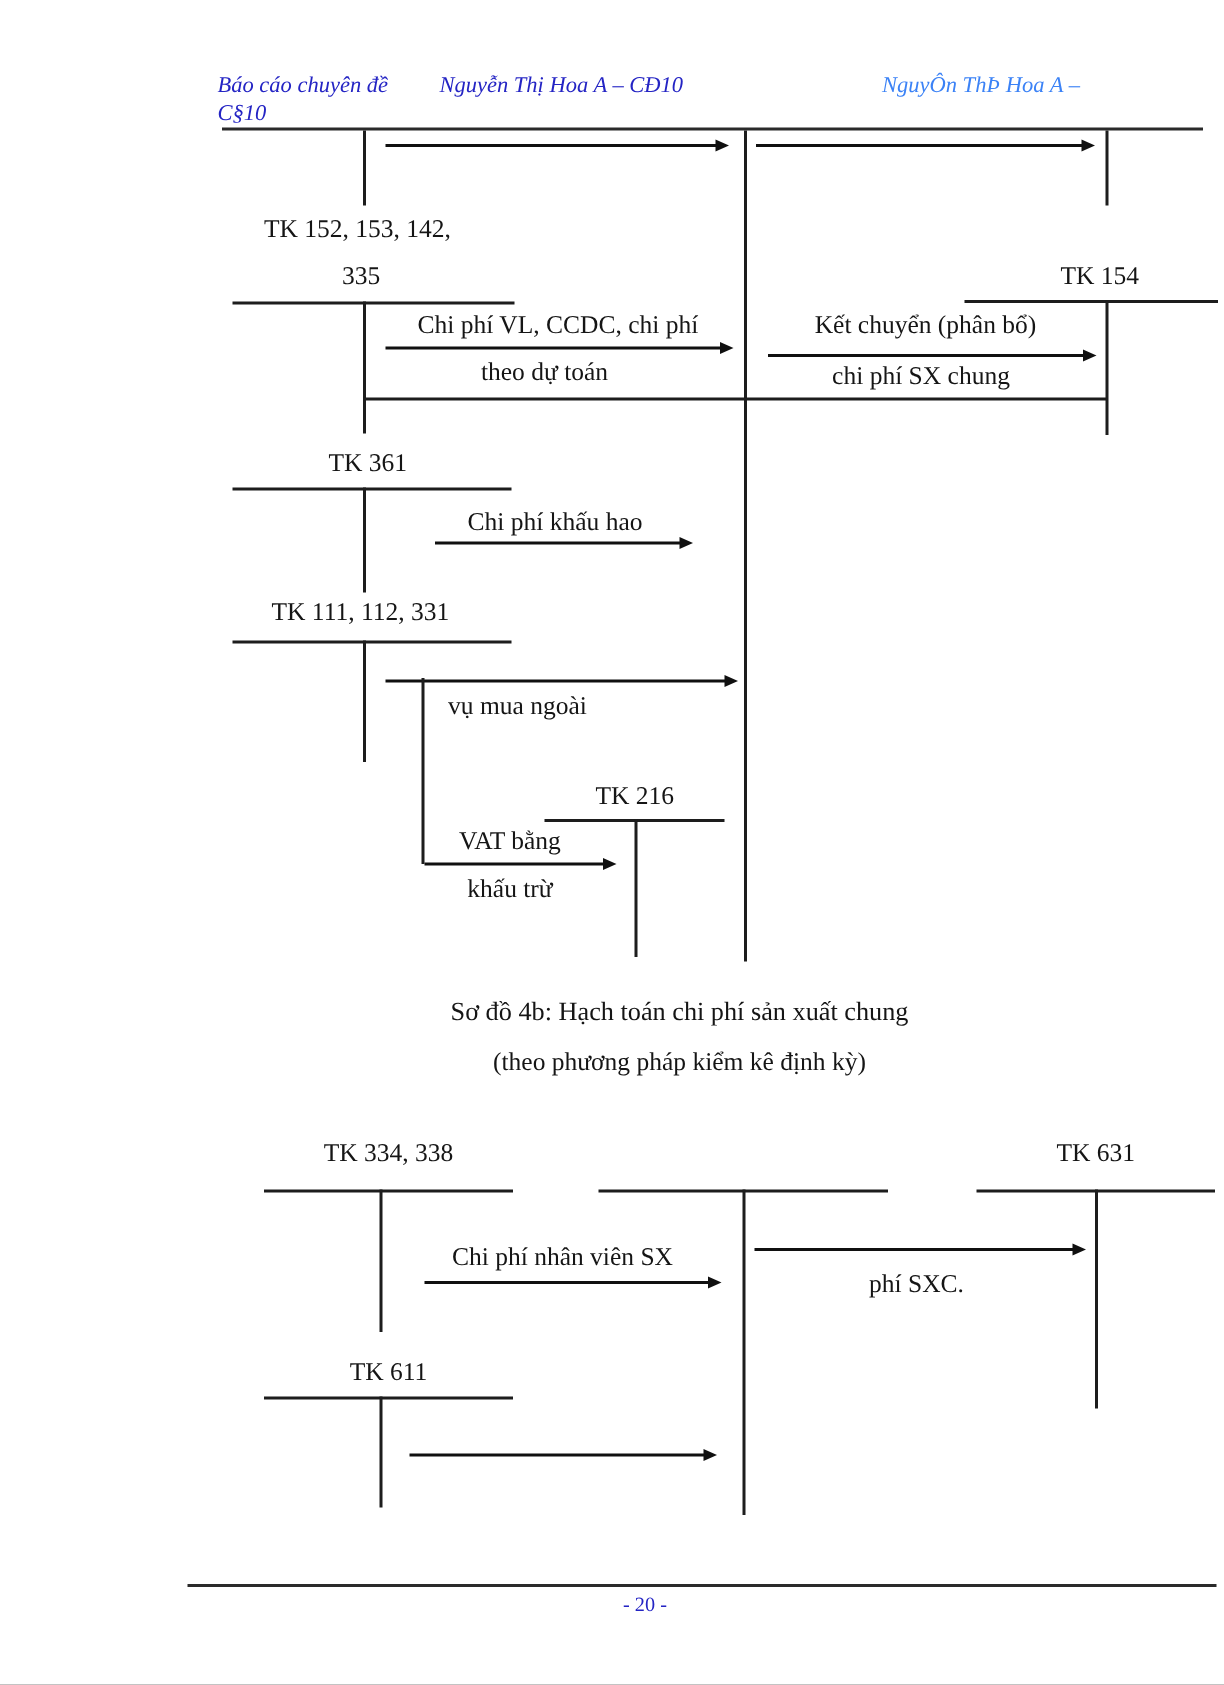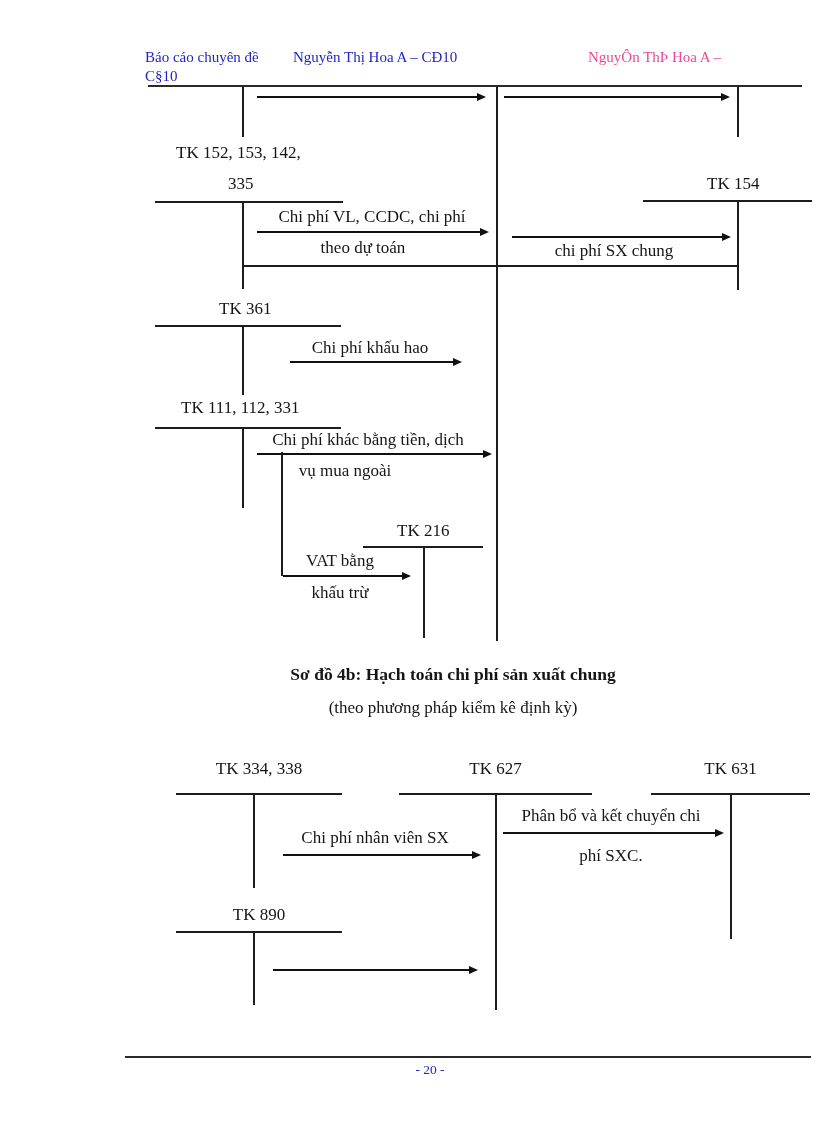--- a/index.html
+++ b/index.html
@@ -8,42 +8,42 @@
     width:816px; height:1123px;
     margin:0 auto;
     background:#ffffff;
     outline:1px solid #b5b5b5;
     overflow:hidden;
     font-family:"Liberation Serif","DejaVu Serif",serif;
     color:#151515;
   }
   .txt { position:absolute; font-size:17px; line-height:20px; white-space:nowrap; color:#151515; }
   .ctr { text-align:center; }
-  .hdr { position:absolute; font-size:15px; line-height:18px; white-space:nowrap; }
+  .hdr { position:absolute; font-size:15px; line-height:18px; font-style:italic; white-space:nowrap; }
   .hline { position:absolute; height:2px; background:#1d1d1d; }
   .vline { position:absolute; width:2px; background:#1d1d1d; }
   .thin  { height:1.5px; }
   .rule  { position:absolute; background:#2a2a2a; }
   .arrow { position:absolute; height:10px; }
   .arrow .shaft { position:absolute; left:0; right:7px; top:4px; height:1.6px; background:#101010; }
   .arrow .head  { position:absolute; right:0; top:0.5px; width:0; height:0;
                   border-left:9px solid #101010;
                   border-top:4.5px solid transparent;
                   border-bottom:4.5px solid transparent; }
-  .title { position:absolute; font-weight:bold; font-size:17.5px; }
+  .title { position:absolute; font-weight:normal; font-size:17.5px; }
   .pageno { position:absolute; font-size:13.5px; }
 </style>
 </head>
 <body>
 
 <div class="page">
 
   <div class="hdr" style="left:145px;top:48px;color:#2424c4">Báo cáo chuyên đề</div>
   <div class="hdr" style="left:293px;top:48px;color:#2424c4">Nguyễn Thị Hoa A – CĐ10</div>
-  <div class="hdr" style="left:588px;top:48px;color:#ec4899">NguyÔn ThÞ Hoa A –</div>
+  <div class="hdr" style="left:588px;top:48px;color:#3b82f6">NguyÔn ThÞ Hoa A –</div>
   <div class="hdr" style="left:145px;top:67px;color:#2424c4">C§10</div>
   <div class="rule" style="left:148px;top:85px;width:654px;height:2.4px"></div>
 
   <div class="vline" style="left:496px;top:87px;height:554px"></div>
   <div class="vline" style="left:242px;top:87px;height:50px"></div>
   <div class="vline" style="left:737px;top:87px;height:50px"></div>
   <div class="arrow" style="left:257px;top:92px;width:229px">
       <div class="shaft"></div>
       <div class="head"></div>
     </div>
@@ -62,41 +62,41 @@
   <div class="arrow" style="left:257px;top:227px;width:232px">
       <div class="shaft"></div>
       <div class="head"></div>
     </div>
   <div class="txt ctr" style="left:290px;top:238px;width:146px">theo dự toán</div>
 
   <div class="txt" style="left:707px;top:174px">TK 154</div>
   <div class="hline thin" style="left:643px;top:200px;width:169px"></div>
   <div class="vline" style="left:737px;top:200px;height:90px"></div>
 
+  <div class="txt ctr" style="left:524px;top:207px;width:186px">Kết chuyển (phân bổ)</div>
   <div class="arrow" style="left:512px;top:232px;width:219px">
       <div class="shaft"></div>
       <div class="head"></div>
     </div>
   <div class="txt ctr" style="left:524px;top:241px;width:180px">chi phí SX chung</div>
 
   <div class="txt" style="left:219px;top:299px">TK 361</div>
   <div class="hline thin" style="left:155px;top:325px;width:186px"></div>
   <div class="vline" style="left:242px;top:325px;height:70px"></div>
 
   <div class="txt ctr" style="left:301px;top:338px;width:138px">Chi phí khấu hao</div>
   <div class="arrow" style="left:290px;top:357px;width:172px">
       <div class="shaft"></div>
       <div class="head"></div>
     </div>
 
   <div class="txt" style="left:181px;top:398px">TK 111, 112, 331</div>
   <div class="hline thin" style="left:155px;top:427px;width:186px"></div>
   <div class="vline" style="left:242px;top:427px;height:81px"></div>
 
-  <div class="txt ctr" style="left:255px;top:430px;width:226px">Chi phí khác bằng tiền, dịch</div>
   <div class="arrow" style="left:257px;top:449px;width:235px">
       <div class="shaft"></div>
       <div class="head"></div>
     </div>
   <div class="txt ctr" style="left:285px;top:461px;width:120px">vụ mua ngoài</div>
   <div class="vline" style="left:281px;top:452px;height:124px"></div>
 
   <div class="txt" style="left:397px;top:521px">TK 216</div>
   <div class="hline thin" style="left:363px;top:546px;width:120px"></div>
   <div class="vline" style="left:423px;top:546px;height:92px"></div>
@@ -105,45 +105,43 @@
   <div class="arrow" style="left:283px;top:571px;width:128px">
       <div class="shaft"></div>
       <div class="head"></div>
     </div>
   <div class="txt ctr" style="left:290px;top:583px;width:100px">khấu trừ</div>
 
   <div class="title ctr" style="left:90px;top:664px;width:726px">Sơ đồ 4b: Hạch toán chi phí sản xuất chung</div>
   <div class="txt ctr" style="left:90px;top:698px;width:726px">(theo phương pháp kiểm kê định kỳ)</div>
 
   <div class="txt ctr" style="left:176px;top:759px;width:166px">TK 334, 338</div>
-  <div class="txt ctr" style="left:399px;top:759px;width:193px">TK 627</div>
   <div class="txt ctr" style="left:651px;top:759px;width:159px">TK 631</div>
 
   <div class="hline thin" style="left:176px;top:793px;width:166px"></div>
   <div class="hline thin" style="left:399px;top:793px;width:193px"></div>
   <div class="hline thin" style="left:651px;top:793px;width:159px"></div>
 
   <div class="vline" style="left:253px;top:793px;height:95px"></div>
   <div class="vline" style="left:495px;top:793px;height:217px"></div>
   <div class="vline" style="left:730px;top:793px;height:146px"></div>
 
   <div class="txt ctr" style="left:287px;top:828px;width:176px">Chi phí nhân viên SX</div>
   <div class="arrow" style="left:283px;top:850px;width:198px">
       <div class="shaft"></div>
       <div class="head"></div>
     </div>
 
-  <div class="txt ctr" style="left:502px;top:806px;width:218px">Phân bổ và kết chuyển chi</div>
   <div class="arrow" style="left:503px;top:828px;width:221px">
       <div class="shaft"></div>
       <div class="head"></div>
     </div>
   <div class="txt ctr" style="left:531px;top:846px;width:160px">phí SXC.</div>
 
-  <div class="txt ctr" style="left:176px;top:905px;width:166px">TK 890</div>
+  <div class="txt ctr" style="left:176px;top:905px;width:166px">TK 611</div>
   <div class="hline thin" style="left:176px;top:931px;width:166px"></div>
   <div class="vline" style="left:253px;top:931px;height:74px"></div>
 
   <div class="arrow" style="left:273px;top:965px;width:205px">
       <div class="shaft"></div>
       <div class="head"></div>
     </div>
 
   <div class="rule" style="left:125px;top:1056px;width:686px;height:1.6px"></div>
   <div class="pageno ctr" style="left:380px;top:1062px;width:100px;color:#2424c4">- 20 -</div>

